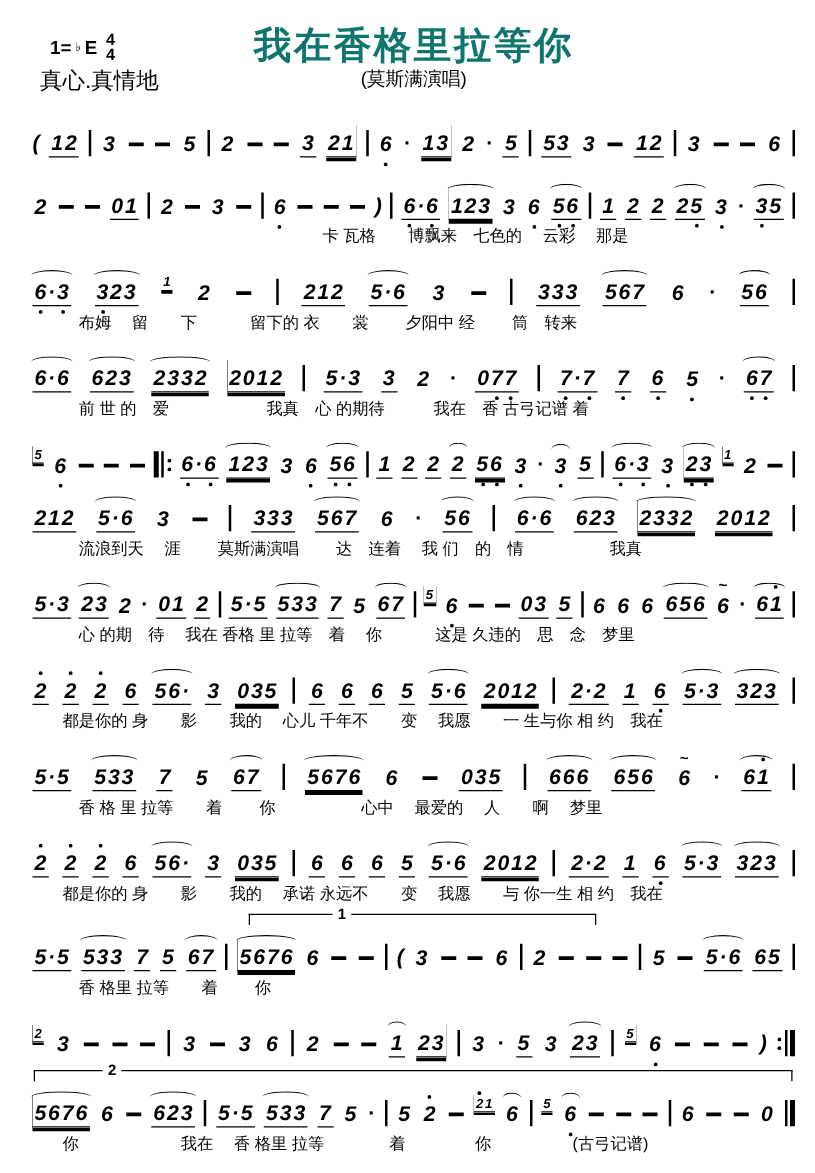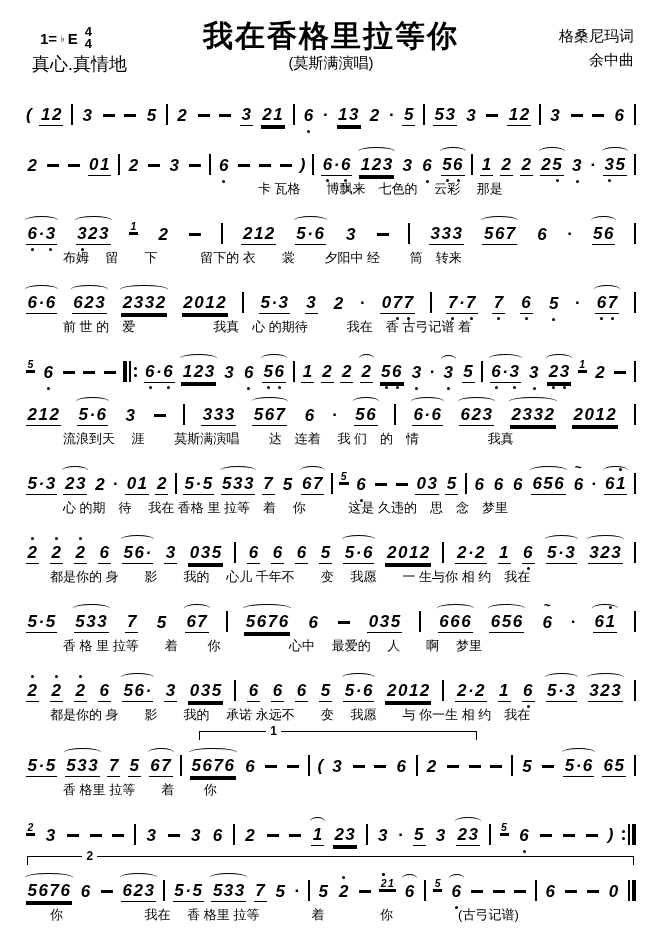--- a/index.html
+++ b/index.html
@@ -70,26 +70,22 @@
     <div class="key-block">
       <span>1=</span>
         <sup>♭</sup>
         <span>E</span>
       <span class="tsig">
         <span>4</span>
         <span>4</span>
       </span>
     </div>
     <div class="expression">真心.真情地</div>
-    <div class="title" style="color: #000000;">我在香格里拉等你</div>
+    <div class="title" style="color: #0f766e;">我在香格里拉等你</div>
     <div class="subtitle">(莫斯满演唱)</div>
-    <div class="credits">
-      <div>格桑尼玛词</div>
-      <div>余中曲</div>
-    </div>
   </div>
   <div id="score">
       <div class="system">
         <div class="notes-row">
           <span class="paren">(</span>
           <span class="tok">
             <span class="grp u1">
               <span class="ch">1</span>
               <span class="ch">2</span>
             </span>

